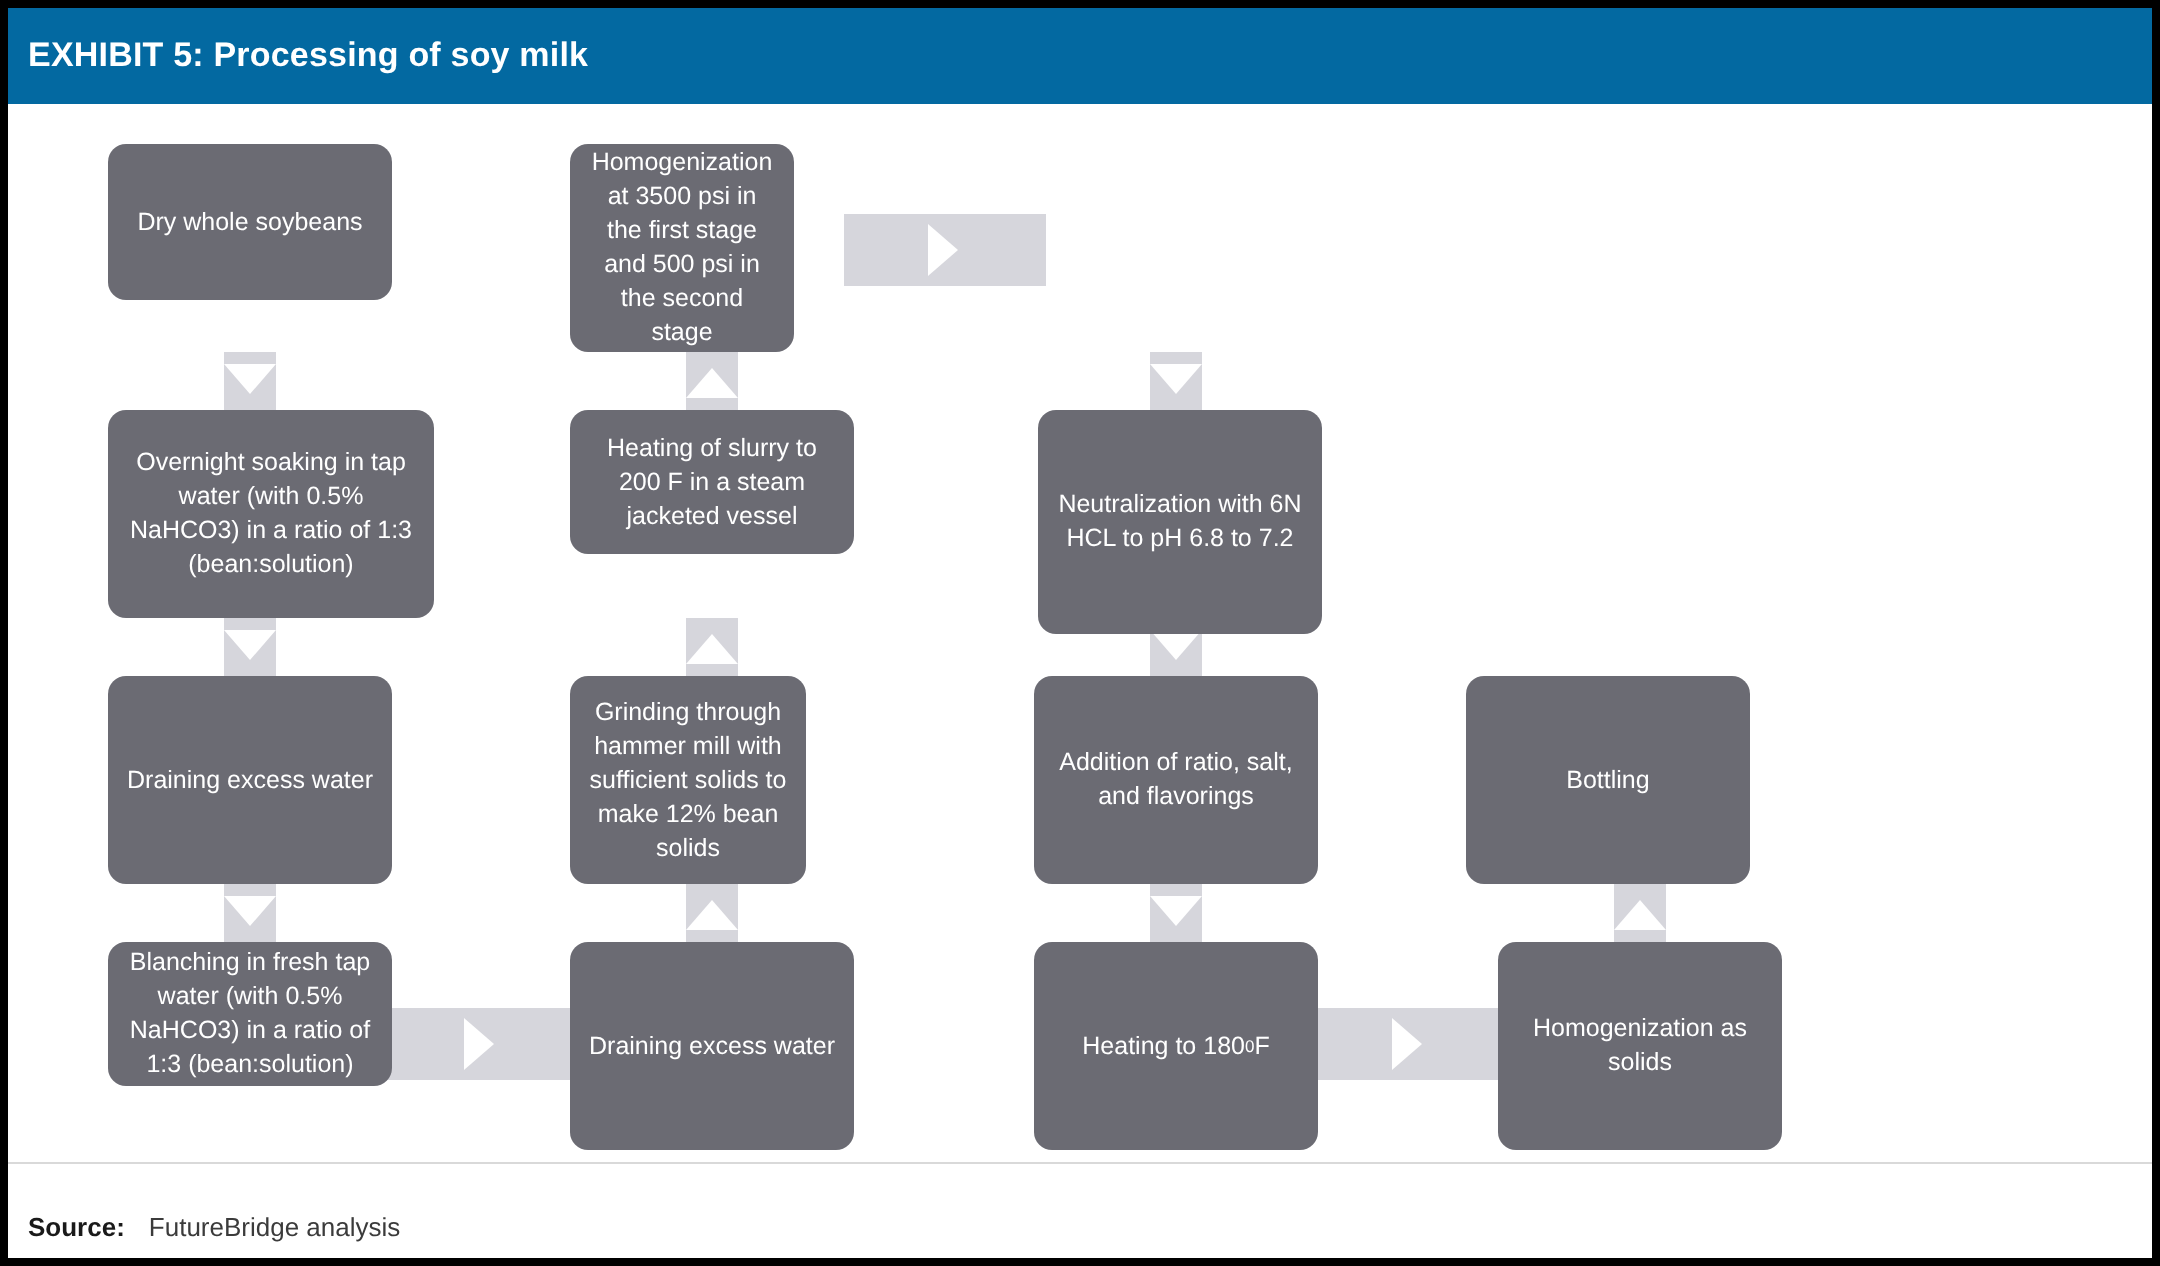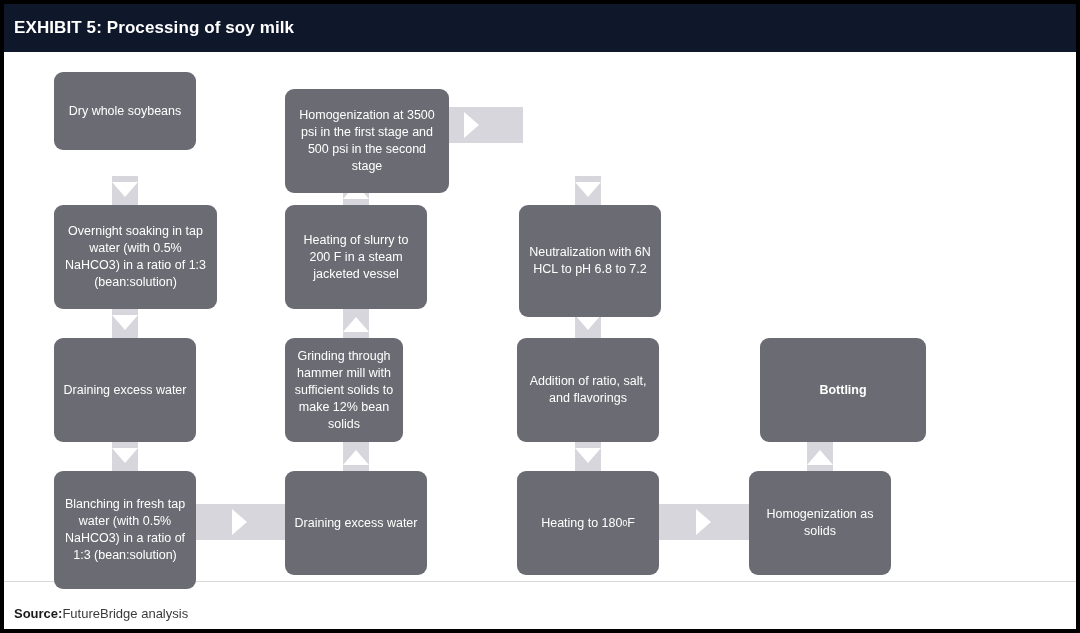--- a/index.html
+++ b/index.html
@@ -19,21 +19,21 @@
     border: 4px solid #000000;
     overflow: hidden;
   }
   
   .titlebar {
     position: absolute;
     left: 0;
     top: 0;
     width: 1072px;
     height: 48px;
-    background: #0f172a;
+    background: #0369a1;
     display: flex;
     align-items: center;
     box-sizing: border-box;
     padding-left: 10px;
   }
   .titlebar .title-text {
     color: #ffffff;
     font-size: 17px;
     font-weight: bold;
     letter-spacing: 0.1px;
@@ -65,21 +65,21 @@
   .footer .src-label {
     color: #1a1a1a;
     font-size: 13px;
     font-weight: bold;
     font-family: "Liberation Sans", sans-serif;
   }
   .footer .src-value {
     color: #3b3b3b;
     font-size: 13px;
     font-family: "Liberation Sans", sans-serif;
-    margin-left: 0;
+    margin-left: 12px;
   }
   
   .node {
     position: absolute;
     background: #6b6b73;
     border-radius: 9px;
     color: #ffffff;
     display: flex;
     align-items: center;
     justify-content: center;
@@ -175,38 +175,38 @@
 
     <div class="conn conn-h" style="left:650px; top:452px; width:101px;"></div>
     <div class="arrow arrow-right" style="left:692px; top:457px;"></div>
 
     <div class="node" style="left:50px; top:20px; width:142px; height:78px;">Dry whole soybeans</div>
 
     <div class="node" style="left:50px; top:153px; width:163px; height:104px;">Overnight soaking in tap water (with 0.5% NaHCO3) in a ratio of 1:3 (bean:solution)</div>
 
     <div class="node" style="left:50px; top:286px; width:142px; height:104px;">Draining excess water</div>
 
-    <div class="node" style="left:50px; top:419px; width:142px; height:118px;">Blanching in fresh tap water (with 0.5% NaHCO3) in a ratio of 1:3 (bean:solution)</div>
-
-    <div class="node" style="left:281px; top:37px; width:164px; height:104px;">Homogenization at 3500 psi in the first stage and 500 psi in the second stage</div>
-
-    <div class="node" style="left:281px; top:153px; width:142px; height:104px;">Heating of slurry to 200 F in a steam jacketed vessel</div>
+    <div class="node" style="left:50px; top:419px; width:142px; height:72px;">Blanching in fresh tap water (with 0.5% NaHCO3) in a ratio of 1:3 (bean:solution)</div>
+
+    <div class="node" style="left:281px; top:20px; width:112px; height:104px;">Homogenization at 3500 psi in the first stage and 500 psi in the second stage</div>
+
+    <div class="node" style="left:281px; top:153px; width:142px; height:72px;">Heating of slurry to 200 F in a steam jacketed vessel</div>
 
     <div class="node" style="left:281px; top:286px; width:118px; height:104px;">Grinding through hammer mill with sufficient solids to make 12% bean solids</div>
 
     <div class="node" style="left:281px; top:419px; width:142px; height:104px;">Draining excess water</div>
 
 
     <div class="node" style="left:515px; top:153px; width:142px; height:112px;">Neutralization with 6N HCL to pH 6.8 to 7.2</div>
 
     <div class="node" style="left:513px; top:286px; width:142px; height:104px;">Addition of ratio, salt, and flavorings</div>
 
     <div class="node" style="left:513px; top:419px; width:142px; height:104px;">Heating to 180<sup>0</sup>F</div>
 
-    <div class="node" style="left:756px; top:286px; width:166px; height:104px;font-weight:bold;">Bottling</div>
+    <div class="node" style="left:729px; top:286px; width:142px; height:104px;">Bottling</div>
 
     <div class="node" style="left:745px; top:419px; width:142px; height:104px;">Homogenization as solids</div>
 
   </div>
 
   <div class="footer">
     <span class="src-label">Source:</span>
     <span class="src-value">FutureBridge analysis</span>
   </div>
 

